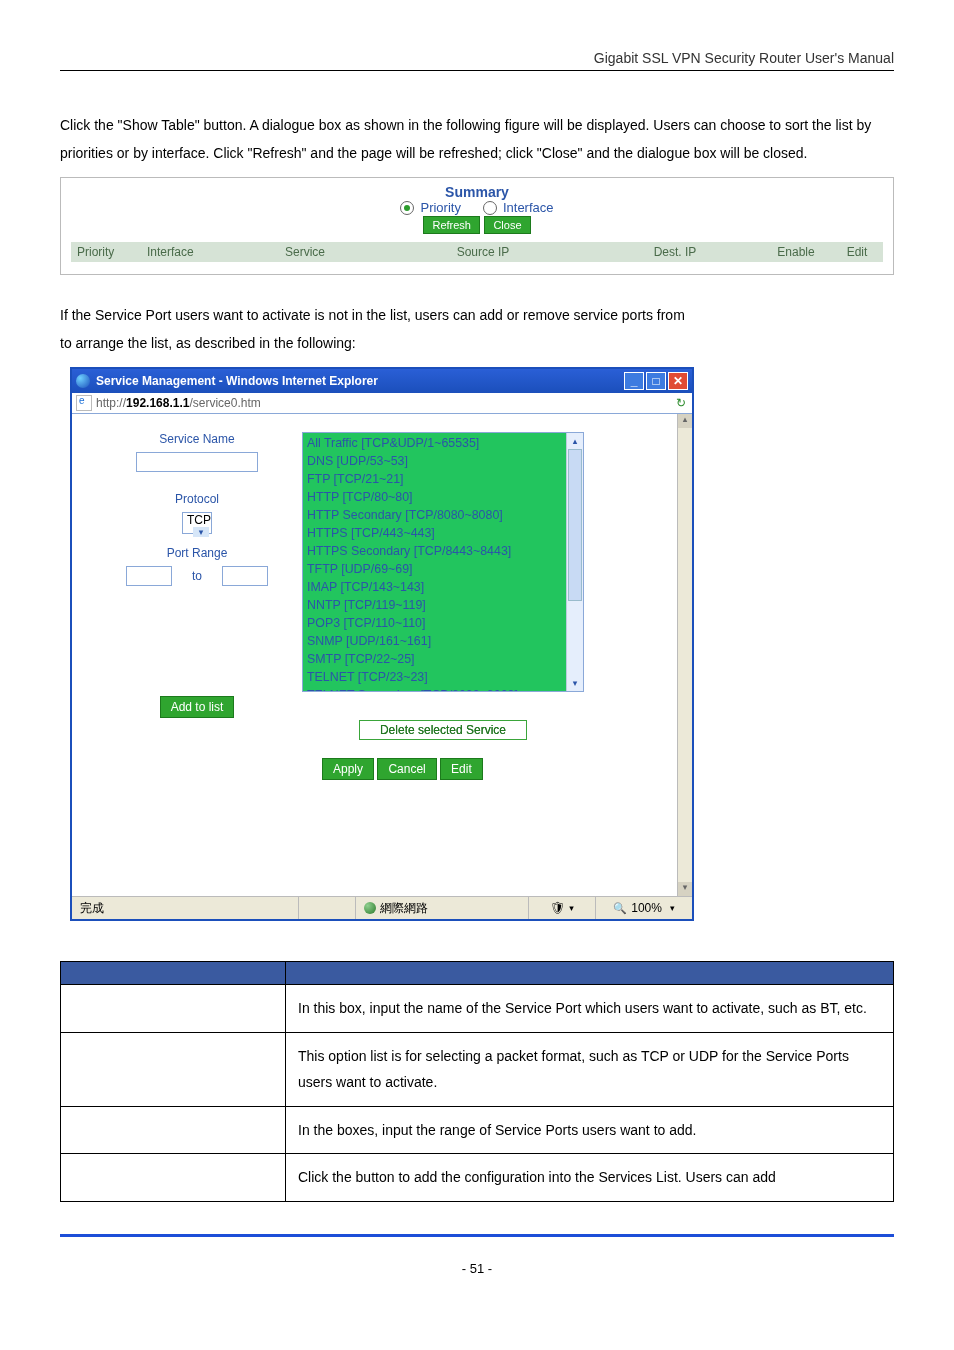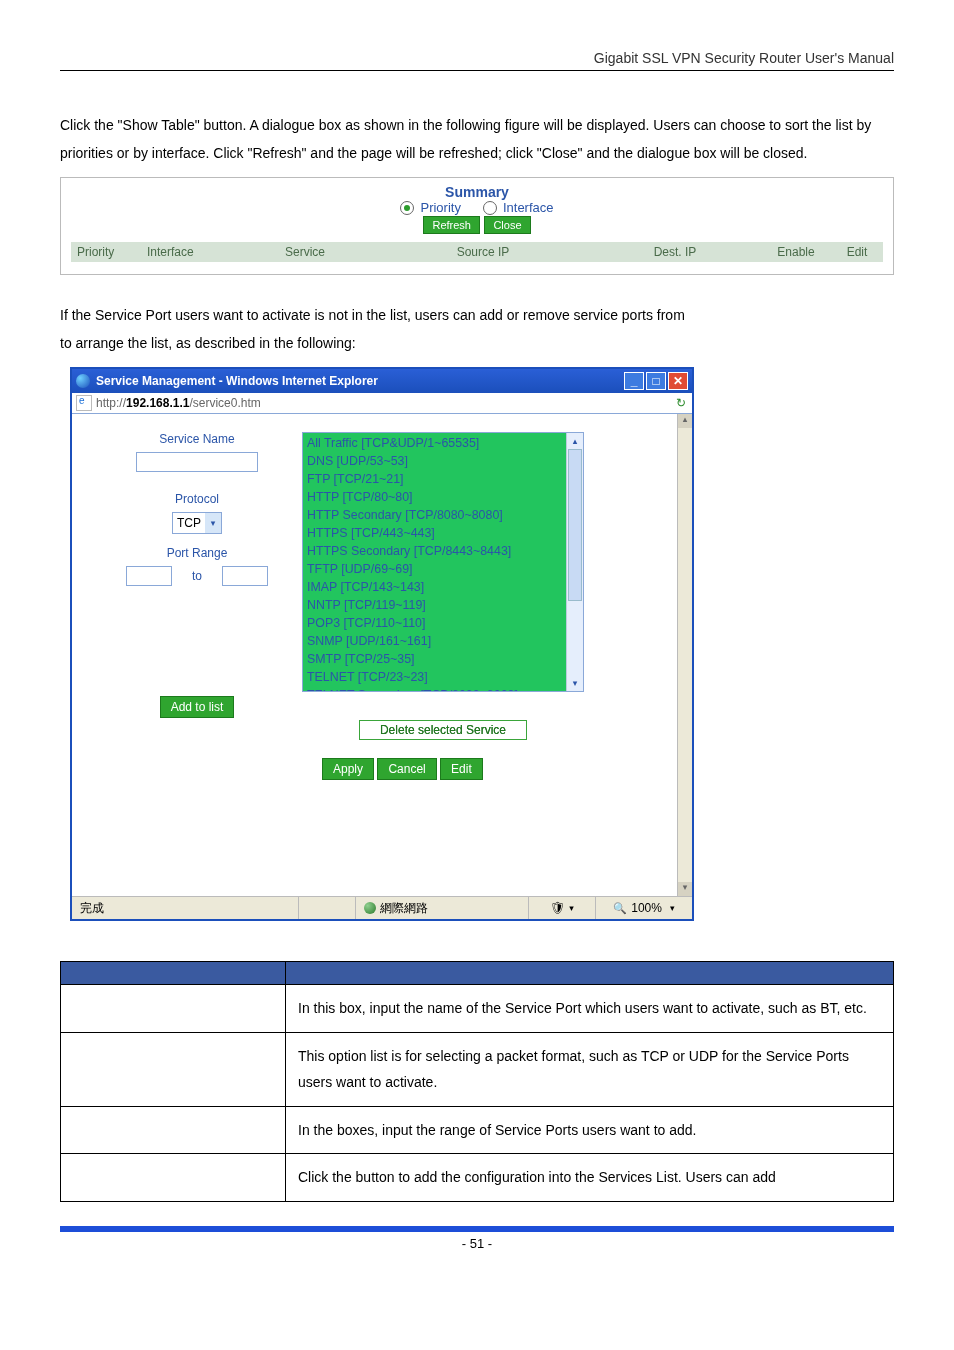--- a/index.html
+++ b/index.html
@@ -165,21 +165,21 @@
   }
   .range-row {
     display: flex; align-items: center; justify-content: center; gap: 20px;
   }
   .range-row .small-input {
     width: 44px; height: 18px; border: 1px solid #8aa8d8; background: #fff;
   }
   .select-box {
     display: inline-flex; align-items: center;
     border: 1px solid #8aa8d8; background: #fff; height: 20px;
-    padding-left: 4px; color: #000;
+    padding-left: 4px; color: #000; flex-direction: column;
   }
   .select-box .chev {
     width: 16px; height: 100%; background: #d6e6f8;
     display: inline-flex; align-items: center; justify-content: center;
     color: #2b55a8; font-size: 9px; margin-left: 4px;
   }
   .listbox {
     width: 280px; height: 258px; border: 1px solid #8aa8d8; background: #22c55e;
     position: relative; overflow: hidden;
     color: #2b55a8;
@@ -244,23 +244,23 @@
     background: #3a5aa0;
     height: 22px;
     padding: 0;
   }
   table.info td.left {
     width: 200px;
   }
   .footer {
     text-align: center;
     font-size: 13px;
-    margin-top: 24px;
-    border-top: 6px solid #1d4ed8;
-    padding-top: 4px;
+    margin-top: 32px;
+    border-top: 3px solid #1d4ed8;
+    padding-top: 24px;
   }
 </style>
 </head>
 <body>
 
 <div class="page">
 
   <div class="header-title">Gigabit SSL VPN Security Router User's Manual</div>
 
   <div class="body-text">Click the "Show Table" button. A dialogue box as shown in the following figure will be displayed. Users can choose to sort the list by priorities or by interface. Click "Refresh" and the page will be refreshed; click "Close" and the dialogue box will be closed.</div>
@@ -347,21 +347,21 @@
               <div>FTP [TCP/21~21]</div>
               <div>HTTP [TCP/80~80]</div>
               <div>HTTP Secondary [TCP/8080~8080]</div>
               <div>HTTPS [TCP/443~443]</div>
               <div>HTTPS Secondary [TCP/8443~8443]</div>
               <div>TFTP [UDP/69~69]</div>
               <div>IMAP [TCP/143~143]</div>
               <div>NNTP [TCP/119~119]</div>
               <div>POP3 [TCP/110~110]</div>
               <div>SNMP [UDP/161~161]</div>
-              <div>SMTP [TCP/25~35]</div>
+              <div>SMTP [TCP/22~25]</div>
               <div>TELNET [TCP/23~23]</div>
               <div>TELNET Secondary [TCP/8023~8023]</div>
             </div>
           <div class="vscroll">
             <div class="arr up">▴</div>
             <div class="thumb"></div>
             <div class="arr down">▾</div>
           </div>
         </div>
 

